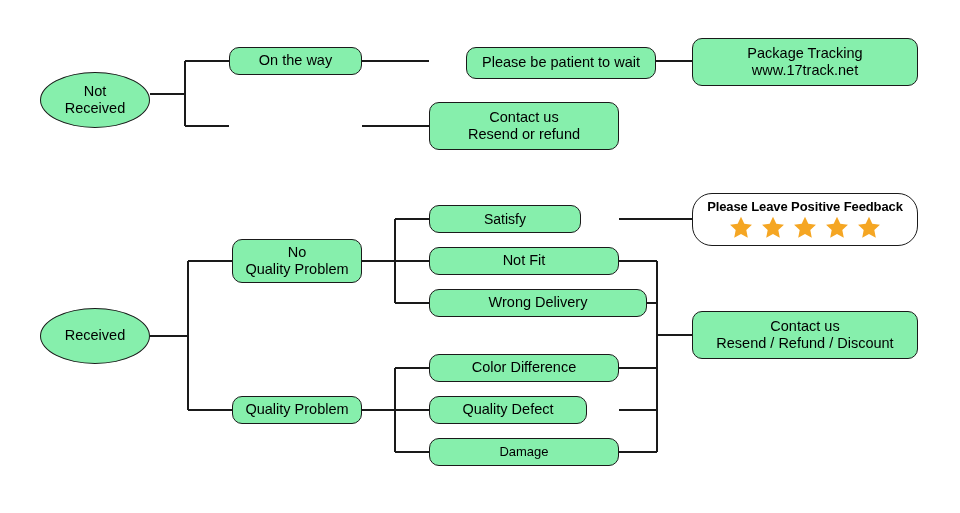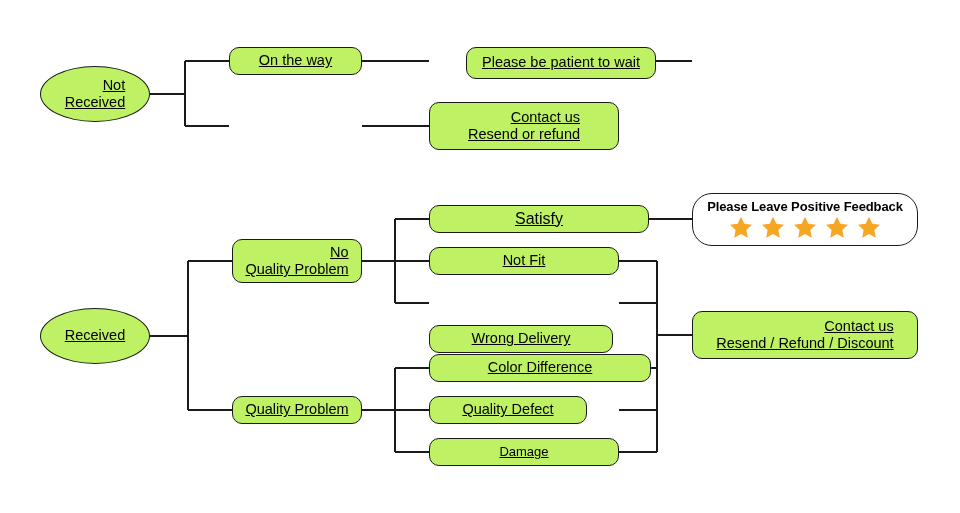--- a/index.html
+++ b/index.html
@@ -25,28 +25,27 @@
     width: 960px;
     height: 513px;
     pointer-events: none;
   }
   .node {
     position: absolute;
     box-sizing: border-box;
     display: flex;
     align-items: center;
     justify-content: center;
-    text-align: right;
+    text-align: center;
     color: #000000;
-    background: #bef264;
+    background: #86efac;
     border: 1.5px solid #1a1a1a;
     line-height: 1.18;
     white-space: pre-line;
     z-index: 2;
-    text-decoration: underline;
   }
   .node.pill {
     border-radius: 10px;
   }
   .node.ellipse {
     border-radius: 50%;
   }
   .fb-box {
     position: absolute;
     box-sizing: border-box;
@@ -121,46 +120,48 @@
       <line x1="657" y1="261" x2="657" y2="452"></line>
       <line x1="619" y1="261" x2="657" y2="261"></line>
       <line x1="619" y1="303" x2="657" y2="303"></line>
       <line x1="619" y1="368" x2="657" y2="368"></line>
       <line x1="619" y1="410" x2="657" y2="410"></line>
       <line x1="619" y1="452" x2="657" y2="452"></line>
       <line x1="657" y1="335" x2="692" y2="335"></line>
     </g>
   </svg>
 
-  <div class="node ellipse" style="left:40px; top:66px; width:110px; height:56px; font-size:14.5px;">Not
+  <div class="node ellipse" style="left:40px; top:72px; width:110px; height:56px; font-size:14.5px;">Not
 Received</div>
 
   <div class="node pill" style="left:229px; top:47px; width:133px; height:28px; font-size:14.5px;">On the way</div>
 
 
   <div class="node pill" style="left:429px; top:47px; width:190px; height:32px; font-size:14.5px;margin-left:37px;">Please be patient to wait</div>
 
   <div class="node pill" style="left:429px; top:102px; width:190px; height:48px; font-size:14.5px;">Contact us
 Resend or refund</div>
 
+  <div class="node pill" style="left:692px; top:38px; width:226px; height:48px; font-size:14.5px;">Package Tracking
+www.17track.net</div>
 
   <div class="node ellipse" style="left:40px; top:308px; width:110px; height:56px; font-size:14.5px;">Received</div>
 
   <div class="node pill" style="left:232px; top:239px; width:130px; height:44px; font-size:14.5px;">No
 Quality Problem</div>
 
   <div class="node pill" style="left:232px; top:396px; width:130px; height:28px; font-size:14.5px;">Quality Problem</div>
 
-  <div class="node pill" style="left:429px; top:205px; width:220px; height:28px; font-size:16px;">Satisfy</div>
+  <div class="node pill" style="left:429px; top:205px; width:152px; height:28px; font-size:14px;">Satisfy</div>
 
   <div class="node pill" style="left:429px; top:247px; width:190px; height:28px; font-size:14.5px;">Not Fit</div>
 
-  <div class="node pill" style="left:429px; top:289px; width:184px; height:28px; font-size:14.5px;margin-top:36px;">Wrong Delivery</div>
+  <div class="node pill" style="left:429px; top:289px; width:218px; height:28px; font-size:14.5px;">Wrong Delivery</div>
 
-  <div class="node pill" style="left:429px; top:354px; width:222px; height:28px; font-size:14.5px;">Color Difference</div>
+  <div class="node pill" style="left:429px; top:354px; width:190px; height:28px; font-size:14.5px;">Color Difference</div>
 
   <div class="node pill" style="left:429px; top:396px; width:158px; height:28px; font-size:14.5px;">Quality Defect</div>
 
   <div class="node pill" style="left:429px; top:438px; width:190px; height:28px; font-size:13px;">Damage</div>
 
   <div class="node pill" style="left:692px; top:311px; width:226px; height:48px; font-size:14.5px;">Contact us
 Resend / Refund / Discount</div>
 
   <div class="fb-box" style="left:692px; top:193px; width:226px; height:53px;">
     <div class="fb-title" style="font-size:13px;">Please Leave Positive Feedback</div>

